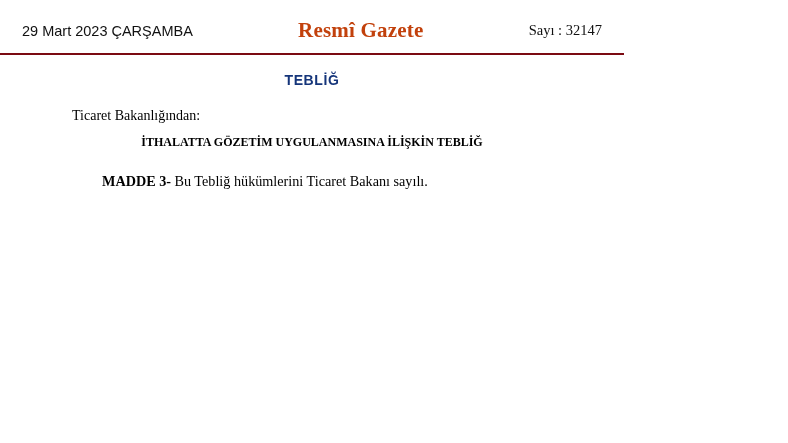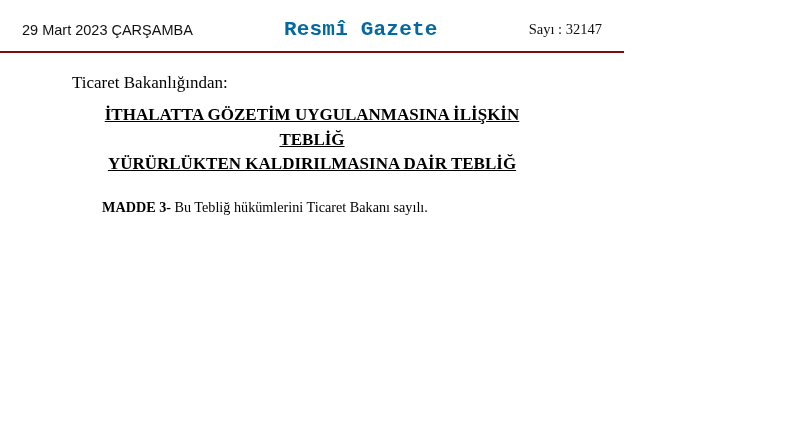--- a/index.html
+++ b/index.html
@@ -29,24 +29,24 @@
     padding: 18px 22px 10px 22px;
     box-sizing: border-box;
   }
   .masthead-date {
     font-family: "Liberation Sans", sans-serif;
     font-size: 14.5px;
     color: #111111;
     white-space: nowrap;
   }
   .masthead-title {
-    font-family: Liberation Mono, monospace;
+    font-family: Liberation Serif, serif;
     font-weight: bold;
     font-size: 21px;
-    color: #0369a1;
+    color: #c2410c;
     letter-spacing: 0.2px;
     white-space: nowrap;
   }
   .masthead-issue {
     font-family: Liberation Serif, serif;
     font-size: 14.5px;
     color: #111111;
     white-space: nowrap;
   }
   .rule {
@@ -67,30 +67,29 @@
     margin-top: 17px;
   }
 
   
   .doc-body {
     padding: 0 72px 0 72px;
     box-sizing: border-box;
     margin-top: 20px;
   }
   .issuer {
-    font-size: 17px;
+    font-size: 14px;
     color: #000;
     margin-bottom: 10px;
   }
   .doc-title {
     text-align: center;
     font-weight: bold;
-    font-size: 17px;
+    font-size: 12px;
     line-height: 1.45;
-    text-decoration: underline;
   }
   .doc-title .line {
     display: block;
   }
   .articles {
     margin-top: 20px;
   }
   .article {
     font-size: 14.2px;
     line-height: 1.42;
@@ -107,28 +106,28 @@
 
 <div class="page">
 
   <div class="masthead">
     <div class="masthead-date">29 Mart 2023 ÇARŞAMBA</div>
     <div class="masthead-title">Resmî Gazete</div>
     <div class="masthead-issue">Sayı : 32147</div>
   </div>
   <div class="rule"></div>
 
+  <div class="section-label">TEBLİĞ</div>
 
   <div class="doc-body">
 
     <div class="issuer">Ticaret Bakanlığından:</div>
 
     <div class="doc-title">
       <span class="line">İTHALATTA GÖZETİM UYGULANMASINA İLİŞKİN TEBLİĞ</span>
-      <span class="line">YÜRÜRLÜKTEN KALDIRILMASINA DAİR TEBLİĞ</span>
     </div>
 
     <div class="articles">
       <p class="article">
         <span class="art-no">MADDE 3-</span><span> Bu Tebliğ hükümlerini Ticaret Bakanı sayılı.</span>
       </p>
     </div>
 
   </div>
 </div>

